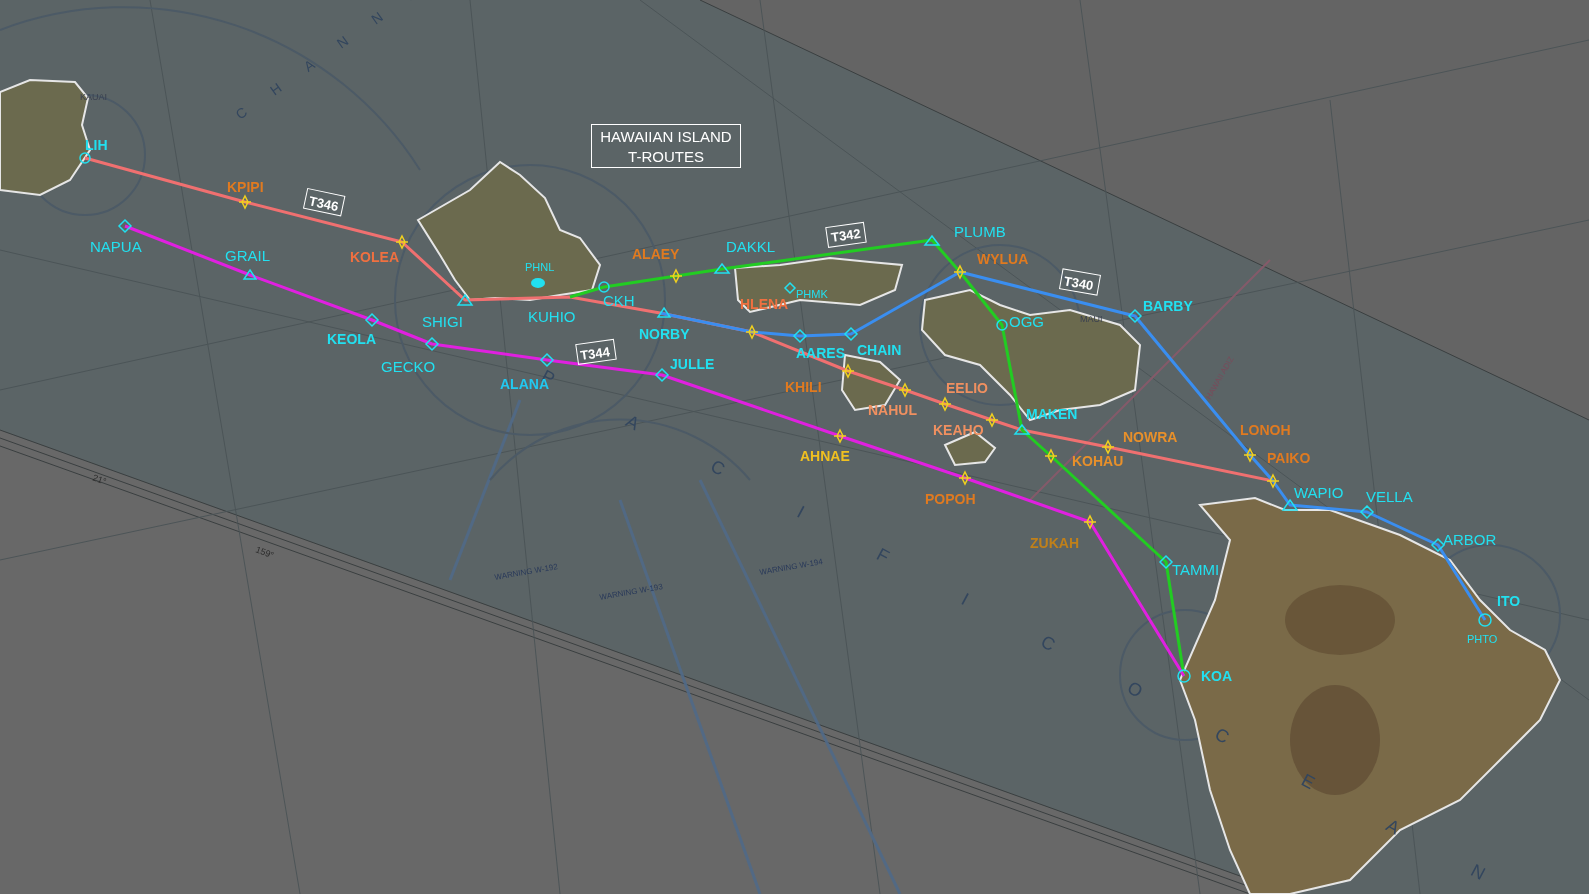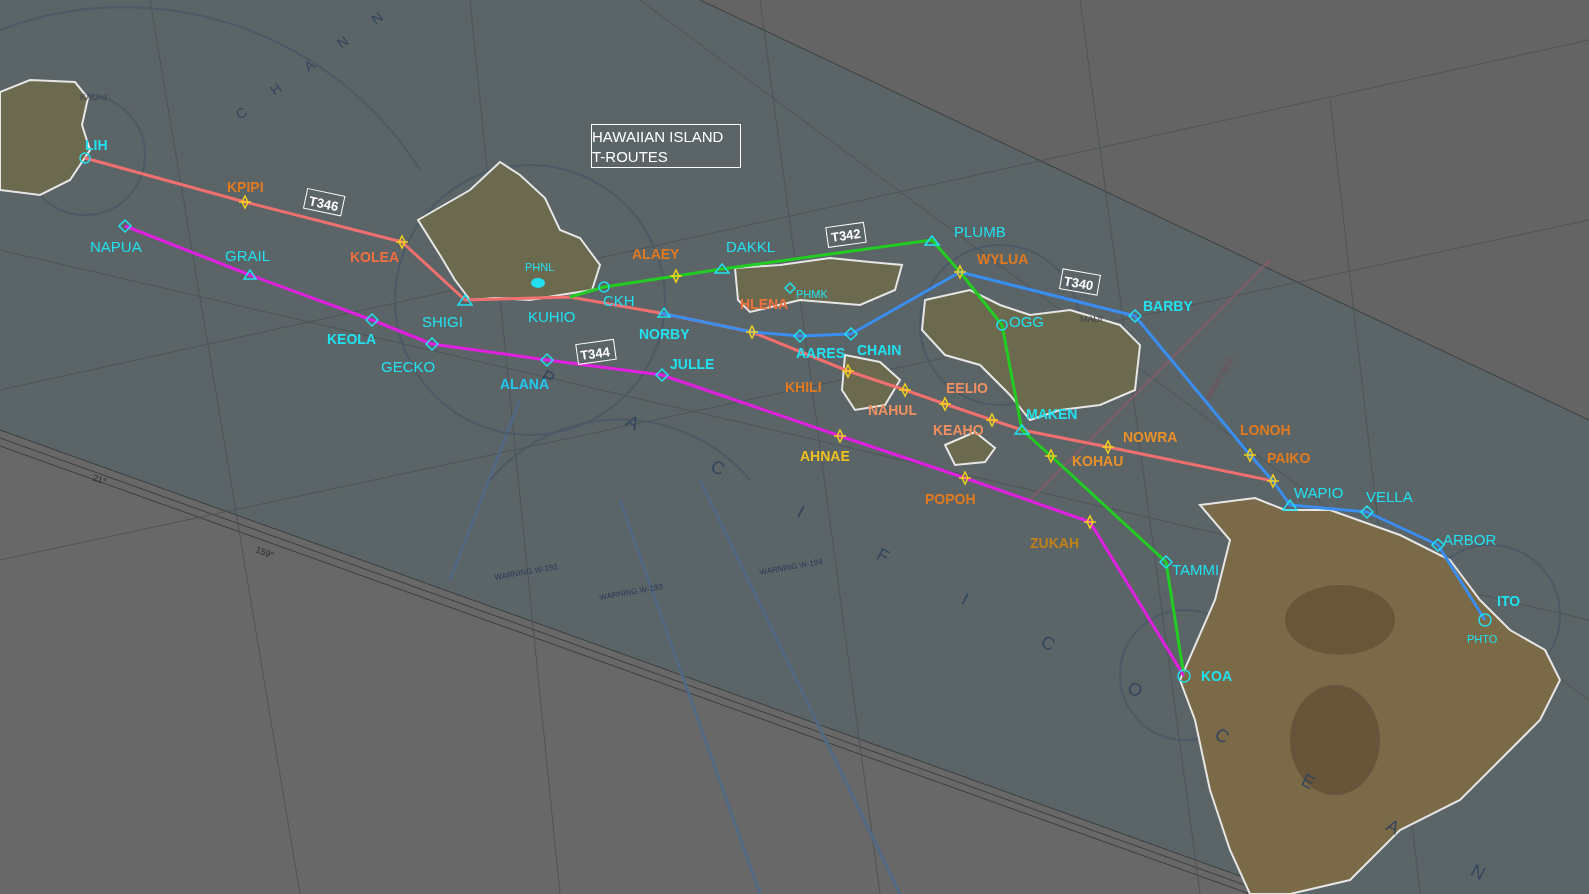--- a/index.html
+++ b/index.html
@@ -1,19 +1,19 @@
 <!DOCTYPE html>
 <html><head>
 <meta charset="utf-8">
 <style>
   html, body { margin: 0; padding: 0; }
   body { width: 1589px; height: 894px; overflow: hidden; background: #646464; font-family: "Liberation Sans", sans-serif; }
   #map { position: absolute; left: 0; top: 0; width: 1589px; height: 894px; }
   .wp-label { font-family: "Liberation Sans", sans-serif; font-size: 14px; }
-  .title-box { position: absolute; left: 591px; top: 124px; width: 150px; height: 44px; border: 1px solid #ffffff; color: #ffffff; font-family: "Liberation Sans", sans-serif; font-size: 15px; line-height: 20px; box-sizing: border-box; padding-top: 2px; }
+  .title-box { position: absolute; left: 591px; top: 124px; width: 150px; height: 44px; border: 1px solid #ffffff; color: #ffffff; font-family: "Liberation Sans", sans-serif; font-size: 15px; text-align: center; line-height: 20px; box-sizing: border-box; padding-top: 2px; }
 </style>
 </head>
 <body>
 
 <svg id="map" viewBox="0 0 1589 894" xmlns="http://www.w3.org/2000/svg">
 
   <rect x="0" y="0" width="1589" height="894" fill="#646464"></rect>
 
   <polygon points="0,430 1290,894 0,894" fill="#686868"></polygon>
 

